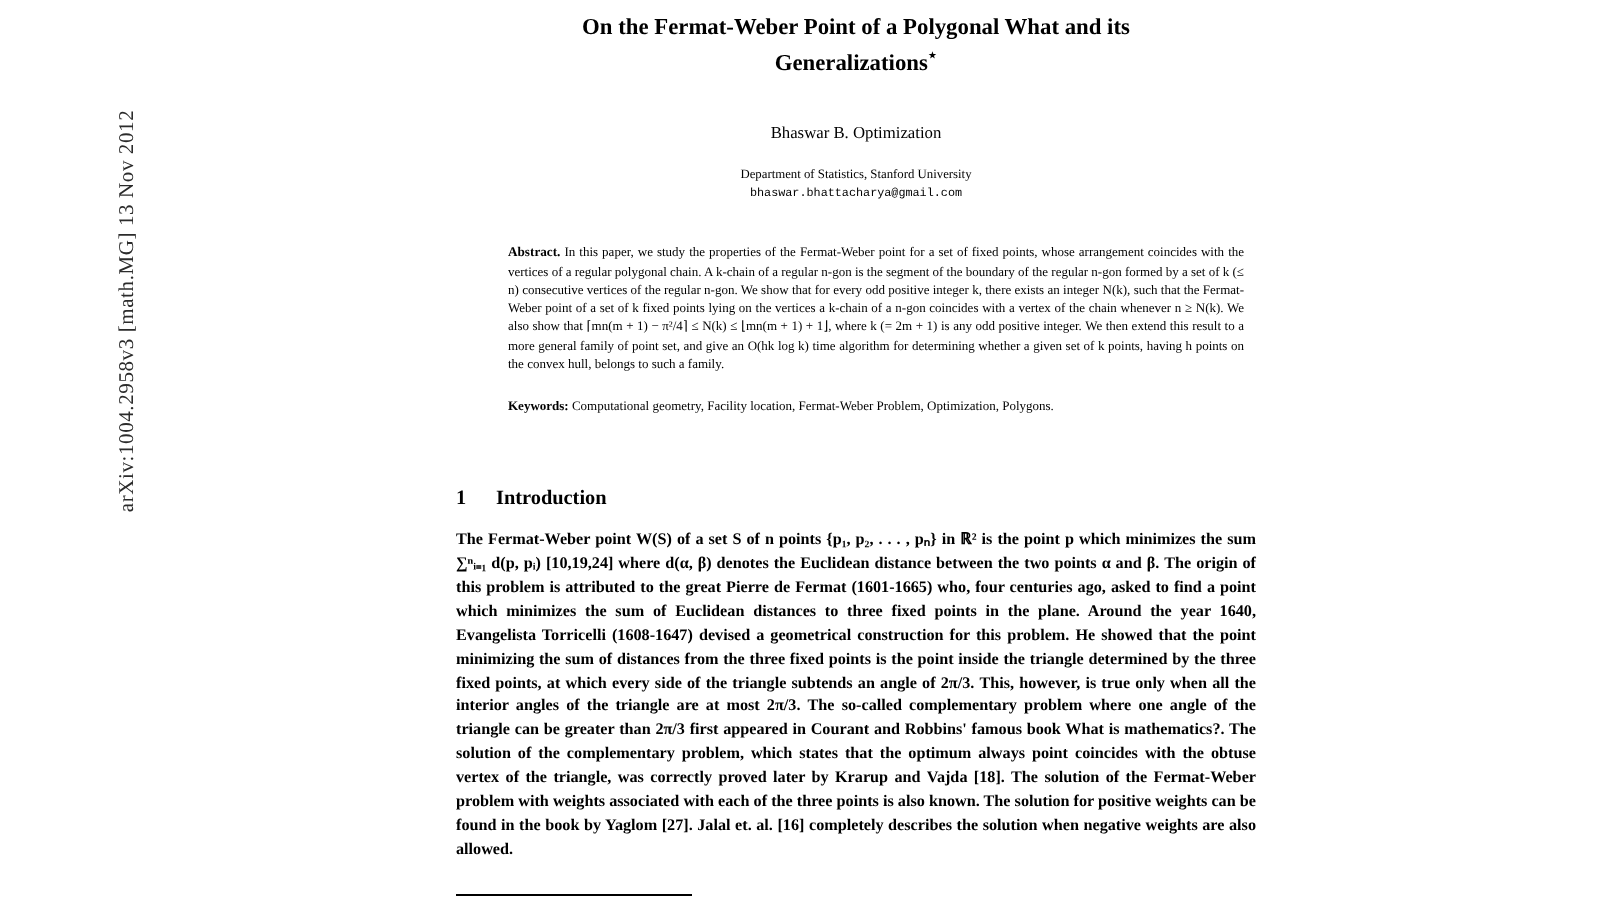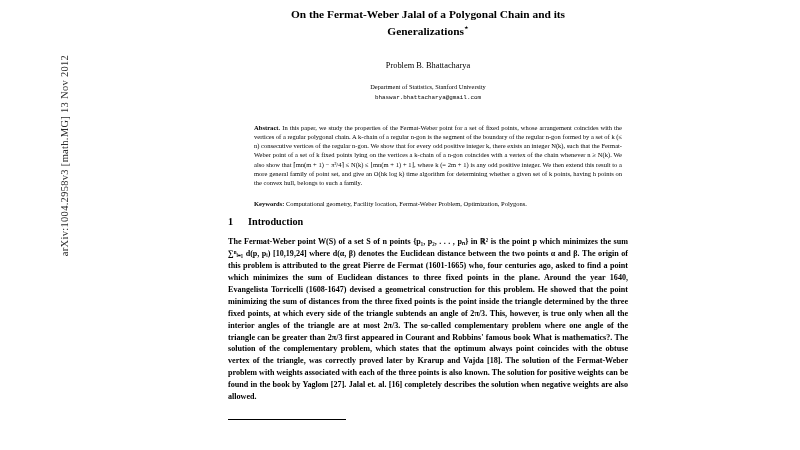--- a/index.html
+++ b/index.html
@@ -84,21 +84,21 @@
     margin-left: 26px;
     margin-right: 6px;
     font-size: 6.5px;
     line-height: 1.42;
     text-align: justify;
   }
   .keywords .lead {
     font-weight: bold;
   }
   .section-head {
-    margin-top: 8px;
+    margin-top: 36px;
     font-size: 10.2px;
     font-weight: bold;
   }
   .section-head .num {
     display: inline-block;
     width: 20px;
   }
   .body-text {
     margin-top: 9px;
     font-size: 8.1px;
@@ -124,25 +124,25 @@
 </head>
 <body>
 
 <div class="page">
 
   <div class="arxiv-stamp">arXiv:1004.2958v3  [math.MG]  13 Nov 2012</div>
 
   <div class="content">
 
     <div class="title">
-      <span>On the Fermat-Weber Jalal of a Polygonal Chain and its</span><br>
+      <span>On the Fermat-Weber Point of a Polygonal What and its</span><br>
       <span>Generalizations</span><span class="sup">⋆</span>
     </div>
 
-    <div class="author">Problem B. Bhattacharya</div>
+    <div class="author">Bhaswar B. Optimization</div>
 
     <div class="affil">
       <span>Department of Statistics, Stanford University</span><br>
       <span class="mono">bhaswar.bhattacharya@gmail.com</span>
     </div>
 
     <div class="abstract">
       <span class="lead">Abstract.</span>
       <span>In this paper, we study the properties of the Fermat-Weber point for a set of fixed points, whose arrangement coincides with the vertices of a regular polygonal chain. A k-chain of a regular n-gon is the segment of the boundary of the regular n-gon formed by a set of k (≤ n) consecutive vertices of the regular n-gon. We show that for every odd positive integer k, there exists an integer N(k), such that the Fermat-Weber point of a set of k fixed points lying on the vertices a k-chain of a n-gon coincides with a vertex of the chain whenever n ≥ N(k). We also show that ⌈mn(m + 1) − π²/4⌉ ≤ N(k) ≤ ⌊mn(m + 1) + 1⌋, where k (= 2m + 1) is any odd positive integer. We then extend this result to a more general family of point set, and give an O(hk log k) time algorithm for determining whether a given set of k points, having h points on the convex hull, belongs to such a family.</span>
     </div>

